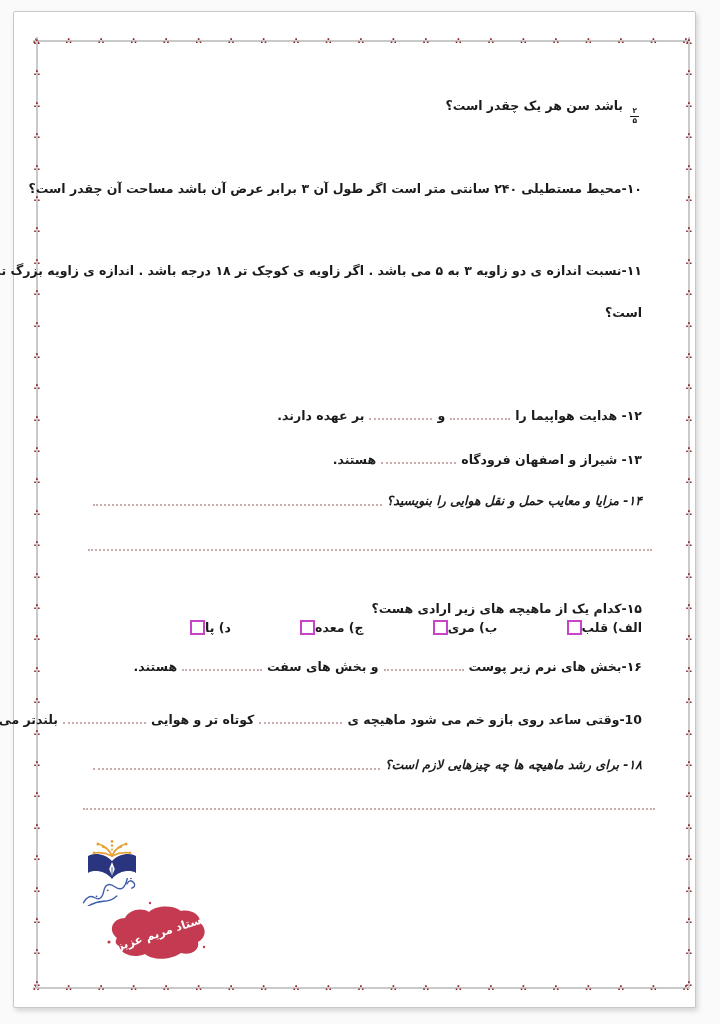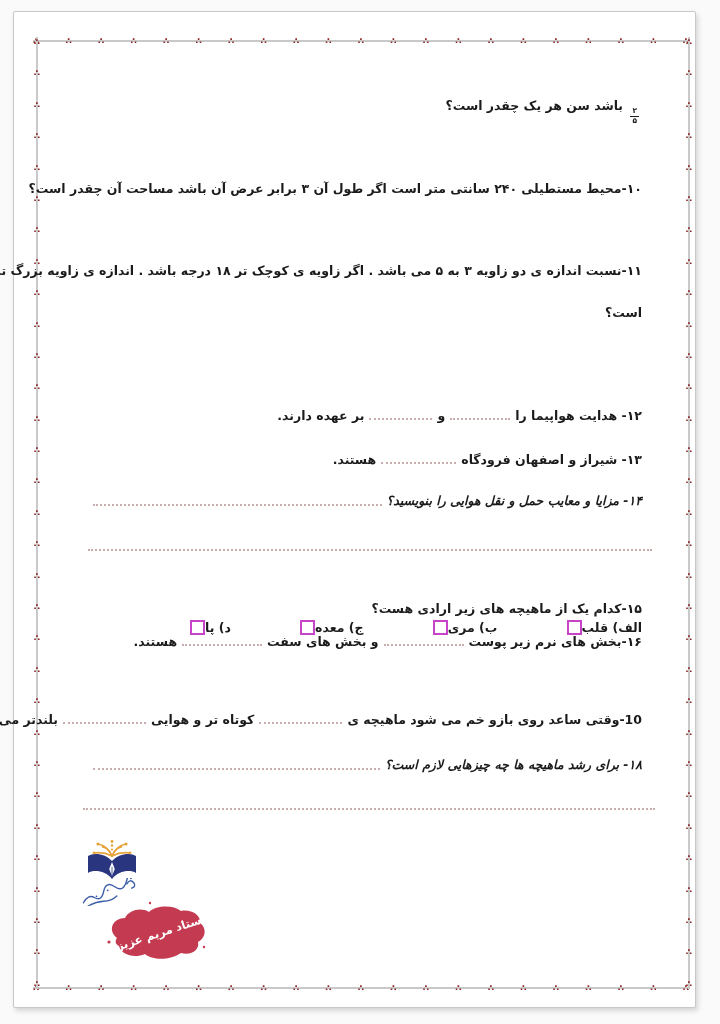--- a/index.html
+++ b/index.html
@@ -234,21 +234,21 @@
   <span class="opt">
     <span>ج) معده</span>
     <span class="chk"></span>
   </span>
   <span class="opt">
     <span>د) پا</span>
     <span class="chk"></span>
   </span>
 </div>
 
-<div class="q" style="top:633px">
+<div class="q" style="top:658px">
   <span>۱۶-بخش های نرم زیر پوست</span><span class="blank w80"></span><span>و بخش های سفت</span><span class="blank w80"></span><span>هستند.</span>
 </div>
 
 <div class="q" style="top:711px">
   <span>10-وقتی ساعد روی بازو خم می شود ماهیچه ی</span><span class="blank w83"></span><span>کوتاه تر و هوایی</span><span class="blank w83"></span><span>بلندتر می شود.</span>
 </div>
 
 <div class="q fill" style="top:756px">
   <span>۱۸- برای رشد ماهیچه ها چه چیزهایی لازم است؟</span>
     <span class="blank"></span>

